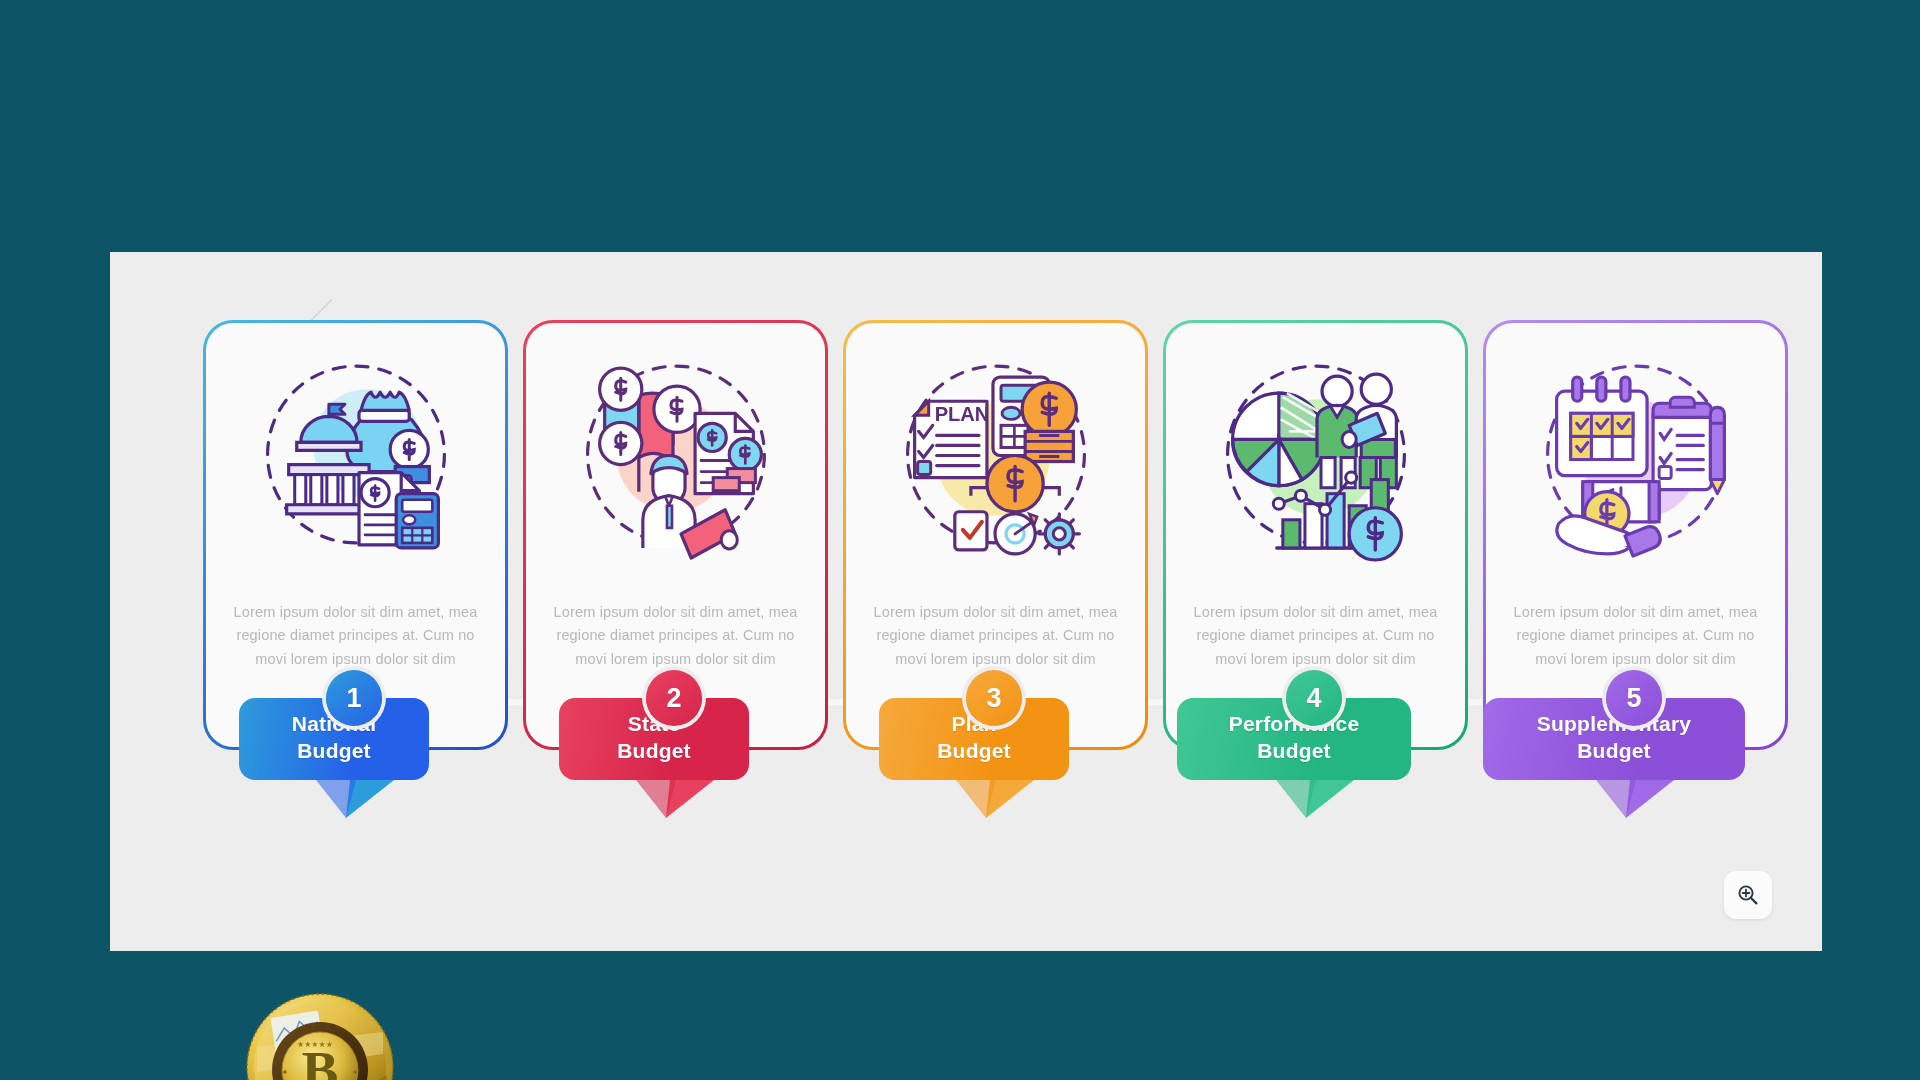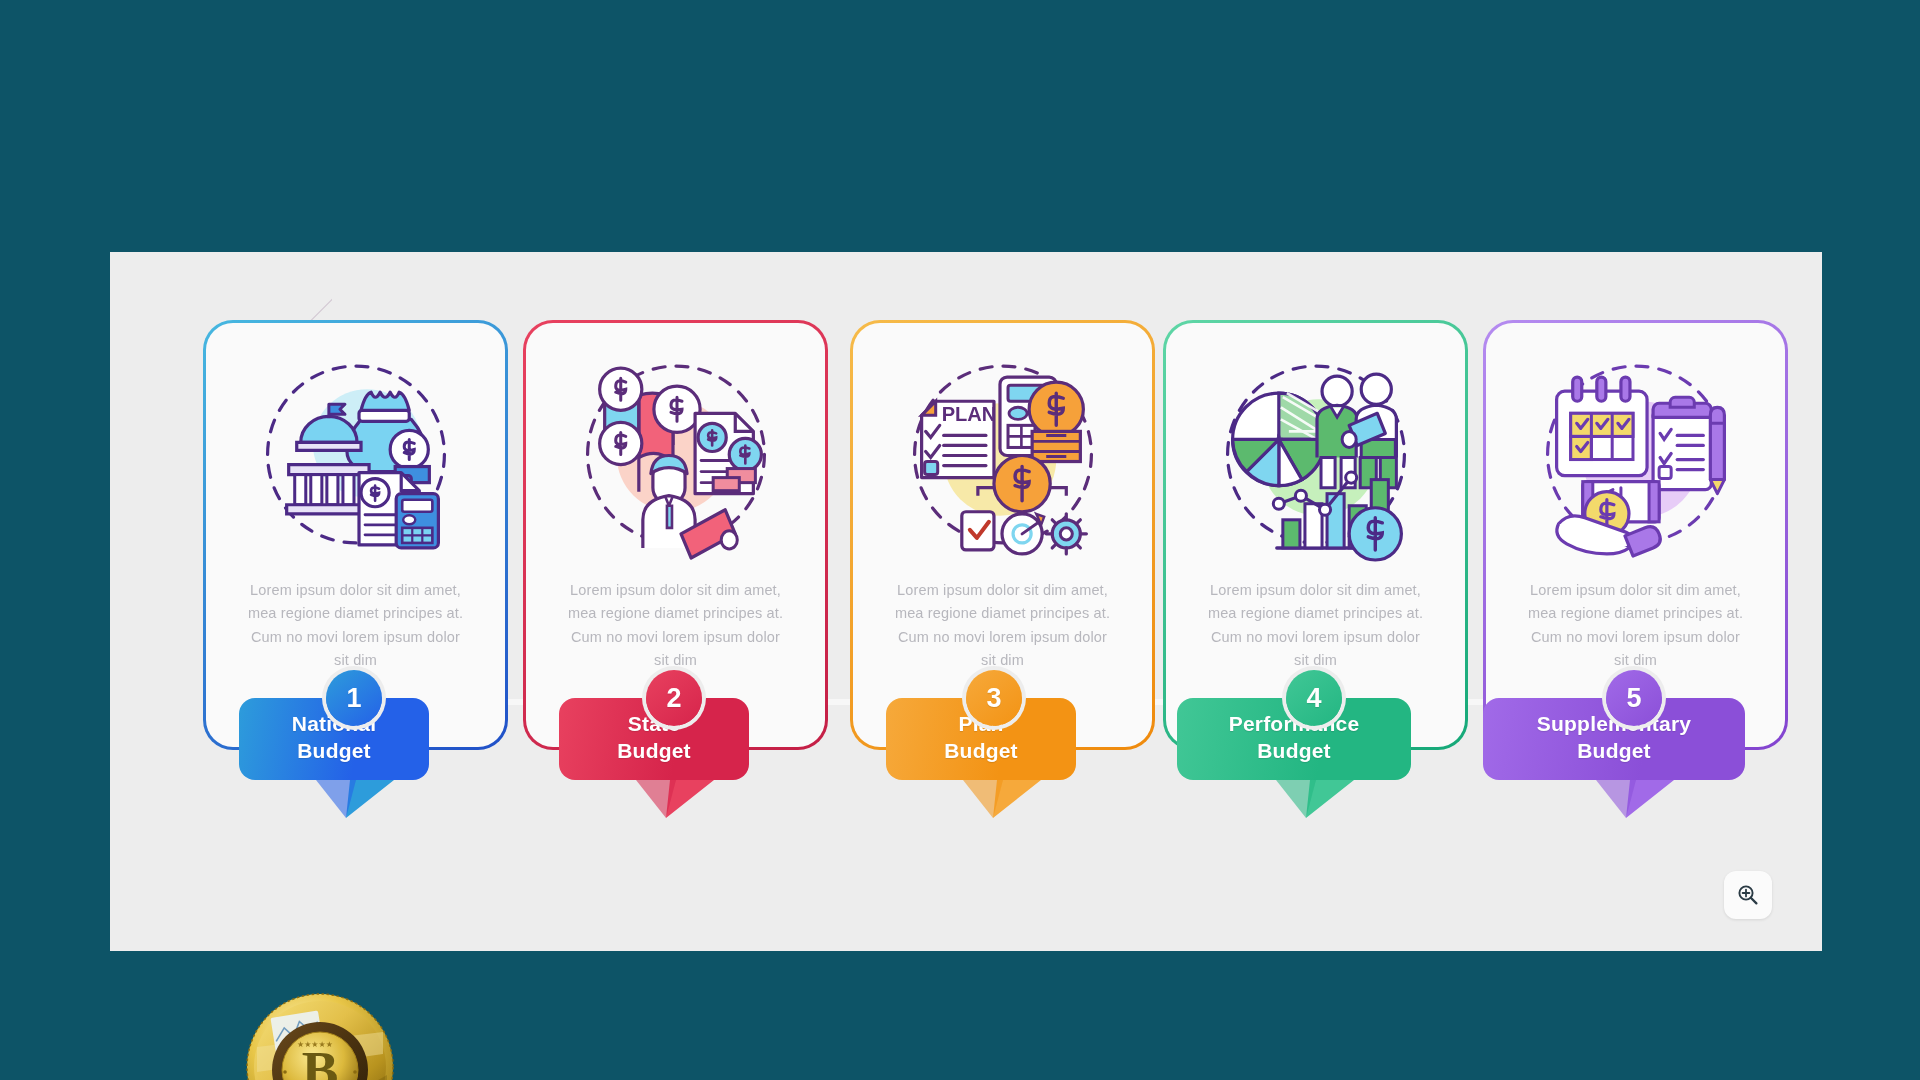--- a/index.html
+++ b/index.html
@@ -95,26 +95,26 @@
     top: 24px;
     transform: translateX(-50%);
     width: 215px;
     height: 215px;
   }
 
   .blurb {
     position: absolute;
     left: 0;
     right: 0;
-    top: 256px;
+    top: 278px;
     text-align: center;
     font-size: 14.5px;
     line-height: 1.62;
     color: #b7b7bd;
-    padding: 0 40px;
+    padding: 0 24px;
     letter-spacing: .15px;
   }
 
   
   .banner-wrap {
     position: absolute;
     top: 378px;
     left: 36px;
     width: 190px;
   }
@@ -308,21 +308,21 @@
           <svg class="banner-tail" viewBox="0 0 100 40">
             <path d="M0 0 h78 l-48 38 l4 -38 z" fill="#e8415f"></path>
             <path d="M0 0 h40 l-10 38 z" fill="#d6244b" opacity=".55"></path>
           </svg>
           <div class="banner" style="background:linear-gradient(100deg,#e8415f 0%,#d6244b 62%);"><span>State</span><br><span>Budget</span></div>
         </div>
       </div>
       <div class="num-circle" style="left: 536px; background: linear-gradient(140deg, rgb(232, 65, 95), rgb(214, 36, 75));">
         <span>2</span>
       </div>
-      <div class="step" style="left: 733px; margin-left: 7px;">
+      <div class="step" style="left: 733px;">
         <div class="card-outer" style="background:linear-gradient(150deg,#f6bb4a,#ef8a0c);">
           <div class="card-inner">
             <div class="illus"><svg viewBox="0 0 214 214" width="215" height="215">
                 <circle cx="104" cy="112" r="56" fill="#f7e9a8"></circle>
                 <circle cx="107" cy="107" r="88" fill="none" stroke="#5b2d7a" stroke-width="3.2" stroke-dasharray="12 11" stroke-linecap="round"></circle>
                 <path d="M40 54 h58 v76 h-72 v-62 z" fill="#fff" stroke="#5b2d7a" stroke-width="3.2" stroke-linejoin="round"></path>
                 <path d="M40 54 l-14 14 h14 z" fill="#f6a13a" stroke="#5b2d7a" stroke-width="3"></path>
                 <text x="46" y="74" font-family="Liberation Sans, sans-serif" font-size="20" font-weight="bold" fill="#5b2d7a">PLAN</text>
                 <g stroke="#5b2d7a" stroke-width="3.2" stroke-linecap="round" fill="none">
                   <path d="M48 88 h42"></path>

